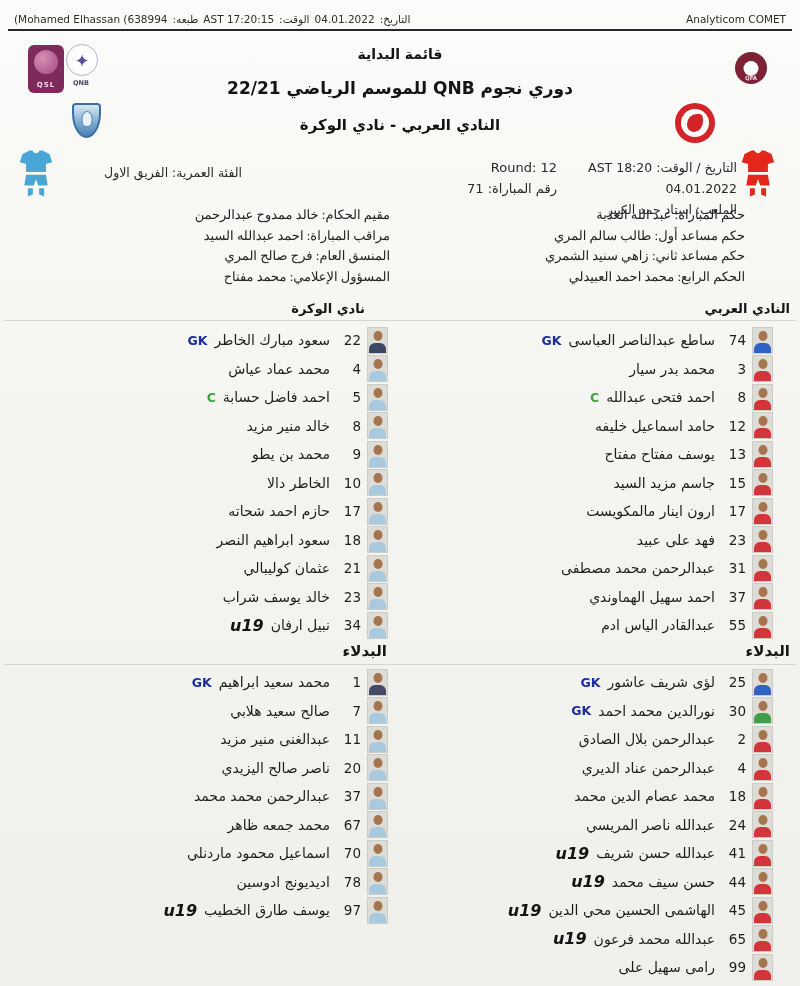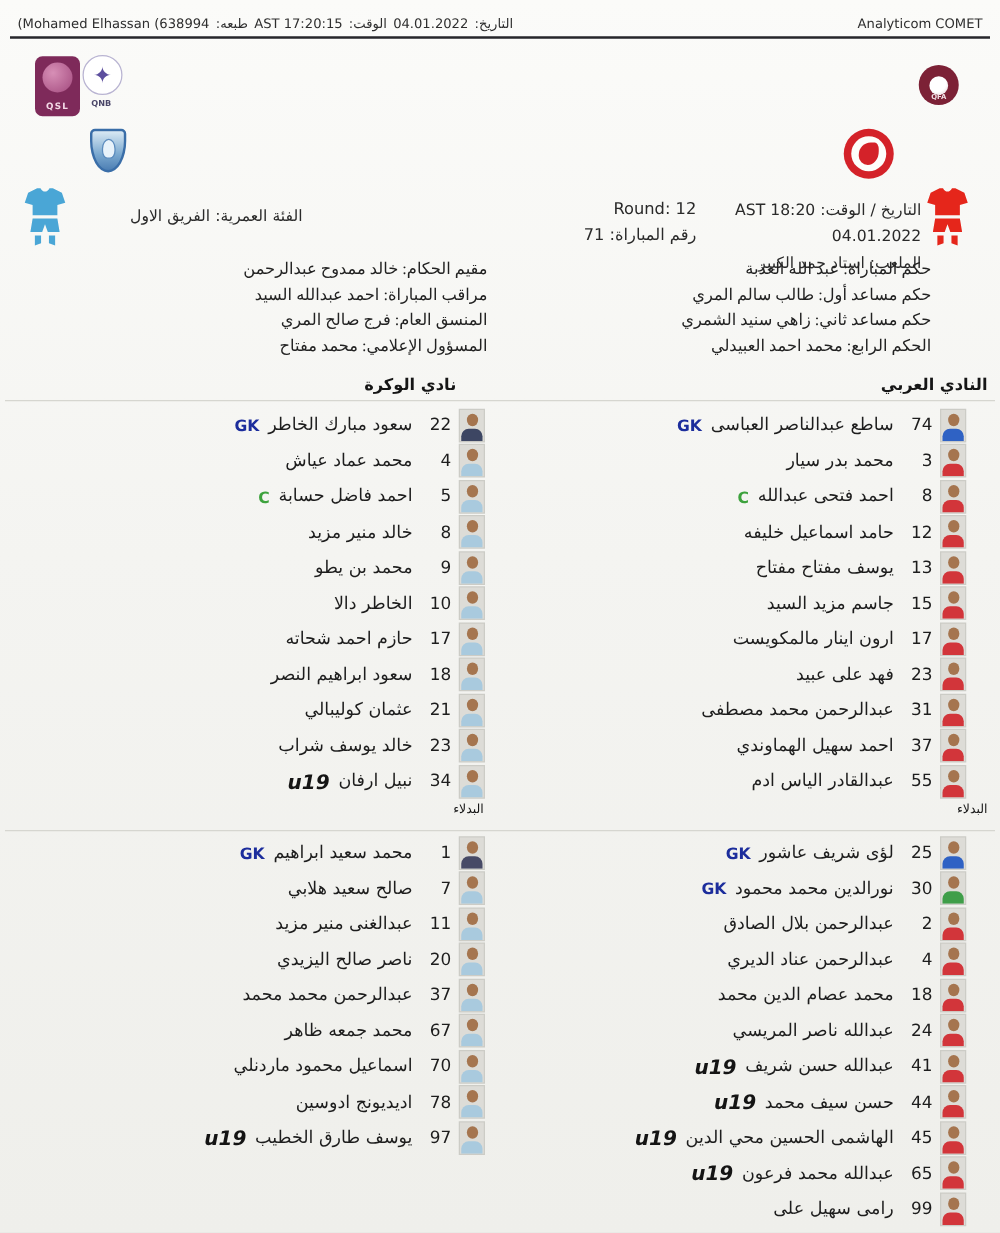--- a/index.html
+++ b/index.html
@@ -44,21 +44,21 @@
   .officials{direction:rtl;text-align:right;font-size:13px;line-height:20.5px;color:#222;font-family:Liberation Serif, serif;}
   .officials-home{position:absolute;top:205px;right:55px;width:280px;}
   .officials-away{position:absolute;top:205px;right:410px;width:290px;}
   
   .team-header{position:absolute;top:301px;font-weight:bold;font-size:13px;direction:rtl;color:#161616;}
   .team-header-home{right:10px;margin-left:32px;}
   .team-header-away{right:435px;margin-left:24px;}
   .rule-light{position:absolute;left:4px;right:4px;height:1px;background:#d6d6d0;}
   .rule-1{top:320px;}
   .rule-2{top:664px;}
-  .subs-label{position:absolute;top:642px;font-weight:normal;font-size:10px;direction:rtl;color:#161616;}
+  .subs-label{position:absolute;top:642px;font-weight:bold;font-size:15px;direction:rtl;color:#161616;}
   .subs-label-home{right:10px;}
   .subs-label-away{right:413px;}
   .plist{position:absolute;width:372px;}
   .list-home-starters{top:326px;right:28px;}
   .list-away-starters{top:326px;right:413px;}
   .list-home-subs{top:668px;right:28px;}
   .list-away-subs{top:668px;right:413px;}
   .player-row{display:flex;direction:rtl;align-items:center;height:28.5px;gap:7px;font-size:14px;color:#1d1d1d;}
   .num{width:24px;min-width:24px;text-align:right;direction:ltr;font-size:13.5px;}
   .pname{white-space:nowrap;}
@@ -82,20 +82,25 @@
       <span dir="ltr">04.01.2022</span>
       <span>الوقت:</span>
       <span dir="ltr">AST 17:20:15</span>
       <span>طبعه:</span>
       <span dir="ltr">(Mohamed Elhassan (638994</span>
     </div>
     <div>Analyticom COMET</div>
   </div>
   <div class="topbar-rule"></div>
 
+  <div class="header">
+    <div class="t1">قائمة البداية</div>
+    <div class="t2">دوري نجوم QNB للموسم الرياضي 22/21</div>
+    <div class="t3">النادي العربي - نادي الوكرة</div>
+  </div>
 
   <div class="logo-qsl">
     <span class="logo-text">QSL</span>
   </div>
   <div class="logo-qnb">
     <span>✦</span>
   </div>
   <div class="logo-qnb-text">QNB</div>
   <div class="logo-wakrah"></div>
   <div class="logo-qfa">
@@ -391,21 +396,21 @@
         <span class="pname">لؤى شريف عاشور</span>
         <span class="badge badge-gk">GK</span>
       </div>
 
       <div class="player-row">
         <span class="avatar" style="--jersey: #3f9e49;">
           <span class="head"></span>
           <span class="jersey"></span>
         </span>
         <span class="num">30</span>
-        <span class="pname">نورالدين محمد محمود</span>
+        <span class="pname">نورالدين محمد احمد</span>
         <span class="badge badge-gk">GK</span>
       </div>
 
       <div class="player-row">
         <span class="avatar" style="--jersey: #d2353a;">
           <span class="head"></span>
           <span class="jersey"></span>
         </span>
         <span class="num">2</span>
         <span class="pname">عبدالرحمن بلال الصادق</span>

